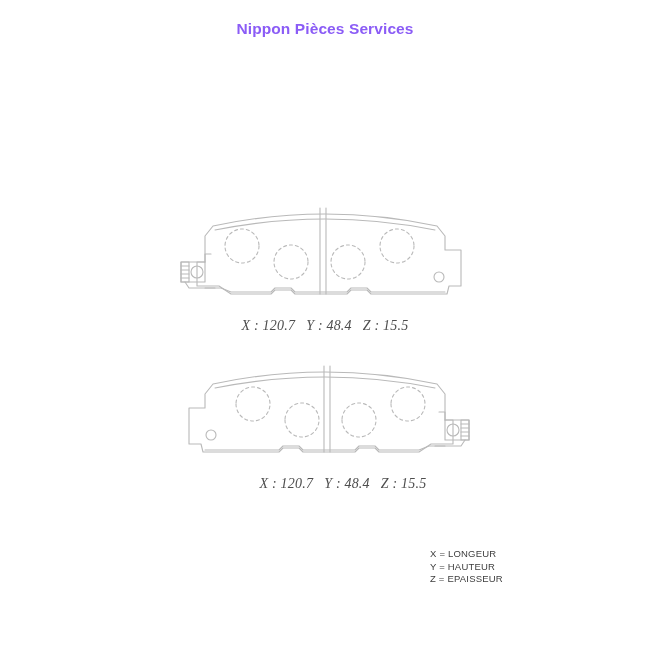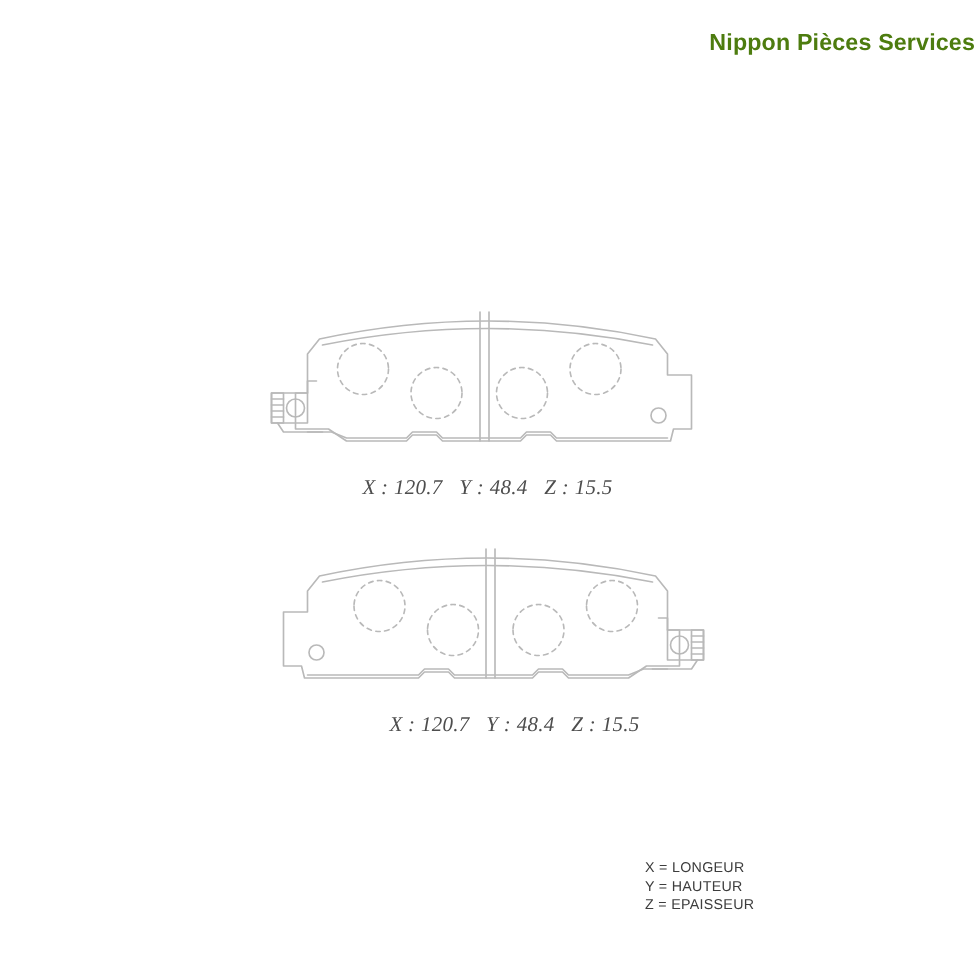--- a/index.html
+++ b/index.html
@@ -20,26 +20,26 @@
     position: relative;
     width: 650px;
     height: 650px;
     background: #ffffff;
   }
   .brand-title {
     position: absolute;
     top: 20px;
     left: 0;
     width: 650px;
-    text-align: right;
+    text-align: center;
     font-family: "Liberation Sans", sans-serif;
     font-size: 15.5px;
     font-weight: bold;
     letter-spacing: 0.1px;
-    color: #4d7c0f;
+    color: #8b5cf6;
   }
   .pad-figure {
     position: absolute;
     left: 0;
     width: 650px;
   }
   #figure-1 { top: 200px; }
   #figure-2 { top: 358px; }
 
   .pad-svg {
@@ -55,21 +55,21 @@
     color: #4e4e4e;
     letter-spacing: 0.2px;
     margin-top: 6px;
     white-space: pre;
   }
   #figure-2 .dim-line { padding-left: 18px; }
 
   .legend {
     position: absolute;
     left: 430px;
-    top: 573px;
+    top: 548px;
     font-family: "Liberation Sans", sans-serif;
     font-size: 9.5px;
     color: #3d3d3d;
     line-height: 12.5px;
     letter-spacing: 0.2px;
   }
   .legend-row { white-space: pre; }
 </style>
 </head>
 <body>

